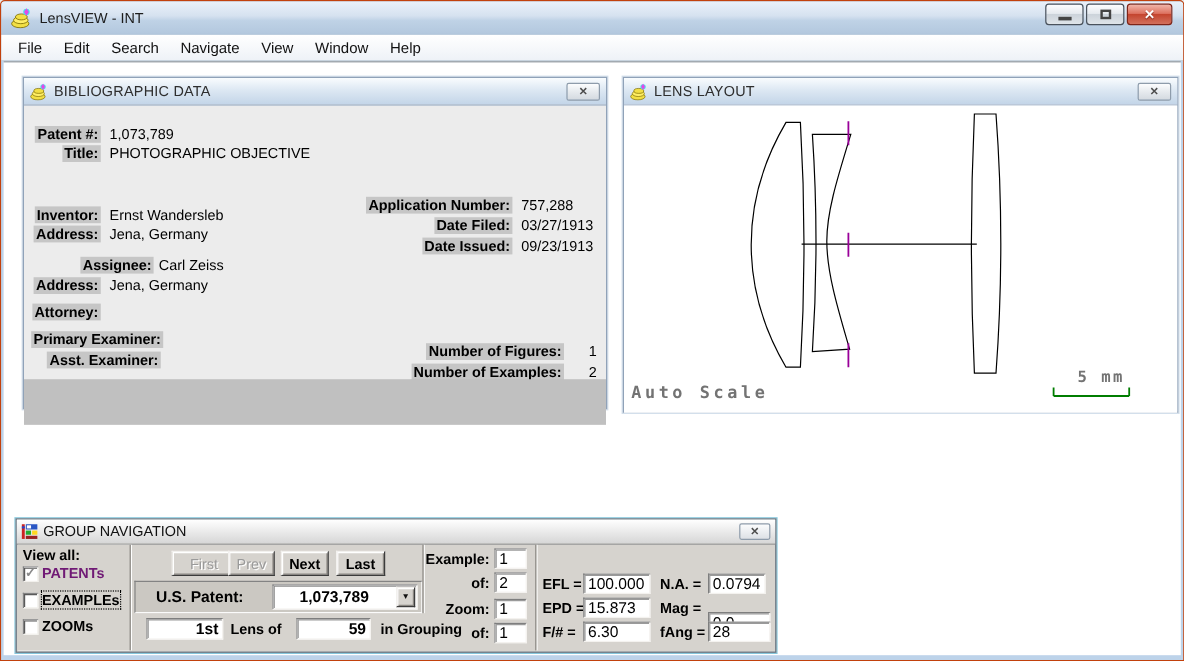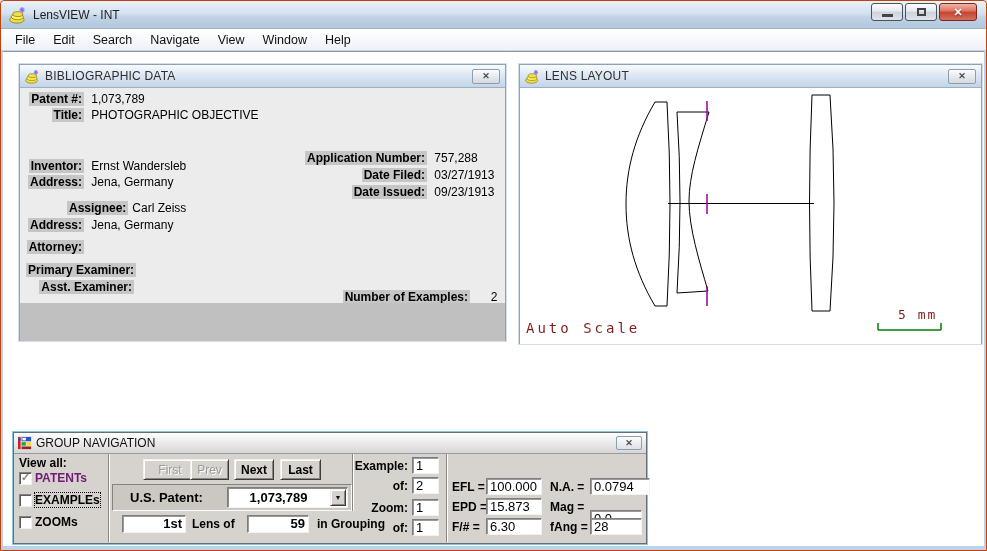--- a/index.html
+++ b/index.html
@@ -33,33 +33,33 @@
   .c-titlebar { height:23px; display:flex; align-items:center; padding:0 5px;
         background:linear-gradient(#f9fcfe,#dde8f3 45%,#c3d5e8); border-bottom:1px solid #9db0c6; }
   .c-title { font-size:12px; color:#2e2e2e; margin-left:5px; letter-spacing:.2px; }
   .c-close { margin-left:auto; width:28px; height:15px; border:1px solid #8e9cab; border-radius:2px;
         background:linear-gradient(#fcfdfe,#e6eaee 50%,#d4dae0);
         display:flex; align-items:center; justify-content:center; }
   .c-close::before { content:"✕"; font-size:9px; font-weight:bold; color:#4c4c4c; }
 
   
   .biblio { left:16px; top:12px; width:487px; height:277px; }
-  .b-body { position:relative; height:253px; background:#ececec; font-size:12px; }
+  .b-body { position:relative; height:253px; background:#ececec; font-size:12px;margin-top:13px; }
   .b-strip { position:absolute; left:0; right:0; bottom:0; height:38px; background:#c0c0c0; }
   .brow { position:absolute; white-space:nowrap; height:15px; }
   .blab { display:inline-block; text-align:right; font-weight:bold; vertical-align:top; }
   .blab span { background:#c6c6c6; padding:0 2px; }
   .bval { margin-left:4px; }
   .w56 { width:58px; } .w106 { width:108px; } .w157 { width:157px; } .w170 { width:170px; }
   .vnum { display:inline-block; width:24px; text-align:right; }
 
   
   .lens { left:516px; top:12px; width:463px; height:280px; background:#fff; }
   .l-body { position:relative; height:256px; background:#ffffff; overflow:hidden; }
-  .anno { position:absolute; font-family:"DejaVu Sans Mono", monospace; font-weight:normal; color:#7f1d1d; }
+  .anno { position:absolute; font-family:"DejaVu Sans Mono", monospace; font-weight:bold; color:#737373; }
   .autoscale { left:6px; top:232px; font-size:14px; letter-spacing:3px; }
   .scalelabel { left:378px; top:219px; font-size:13px; letter-spacing:2px; }
 
   
   .gnav { left:10px; top:380px; width:634px; height:112px; background:#d6d3ce;
         border:1px solid #62707e; box-shadow:0 0 0 1px #86c7dc; }
   .g-titlebar { height:21px; display:flex; align-items:center; padding:0 4px;
         background:linear-gradient(#ffffff,#d6d6d6); border-bottom:1px solid #9a9a9a; }
   .g-title { font-size:12px; color:#111; margin-left:4px; }
   .g-close { margin-left:auto; width:26px; height:14px; border:1px solid #8e9cab; border-radius:2px;
@@ -200,20 +200,24 @@
           <span class="blab w157"><span>Application Number:</span></span>
           <span class="bval">757,288</span>
         </div>
         <div class="brow" style="left:250px; top:80px;">
           <span class="blab w157"><span>Date Filed:</span></span>
           <span class="bval">03/27/1913</span>
         </div>
         <div class="brow" style="left:250px; top:97px;">
           <span class="blab w157"><span>Date Issued:</span></span>
           <span class="bval">09/23/1913</span>
+        </div>
+        <div class="brow" style="left:280px; top:185px;">
+          <span class="blab w170"><span>Number of Figures:</span></span>
+          <span class="vnum">1</span>
         </div>
         <div class="brow" style="left:280px; top:202px;">
           <span class="blab w170"><span>Number of Examples:</span></span>
           <span class="vnum">2</span>
         </div>
         <div class="b-strip"></div>
       </div>
     </div>
 
     <div class="child lens">
@@ -316,21 +320,21 @@
         <span class="rlab" style="left:340px; top:67px; width:54px;">of:</span>
         <div class="field" style="left:398px; top:65px; width:27px; height:17px;">1</div>
 
         <span class="slab" style="left:438px; top:26px;">EFL =</span>
         <div class="field" style="left:472px; top:24px; width:56px; height:17px;">100.000</div>
         <span class="slab" style="left:438px; top:46px;">EPD =</span>
         <div class="field" style="left:472px; top:44px; width:56px; height:17px;">15.873</div>
         <span class="slab" style="left:438px; top:66px;">F/# =</span>
         <div class="field" style="left:472px; top:64px; width:56px; height:17px;">6.30</div>
         <span class="slab" style="left:536px; top:26px;">N.A. =</span>
-        <div class="field" style="left:576px; top:24px; width:60px; height:17px;">0.0794</div>
+        <div class="field" style="left:576px; top:24px; width:48px; height:17px;">0.0794</div>
         <span class="slab" style="left:536px; top:46px;">Mag =</span>
         <div class="field" style="left:576px; top:56px; width:52px; height:17px;">0.0</div>
         <span class="slab" style="left:536px; top:66px;">fAng =</span>
         <div class="field" style="left:576px; top:64px; width:52px; height:17px;">28</div>
 
       </div>
     </div>
 
   </div>
   </div>

